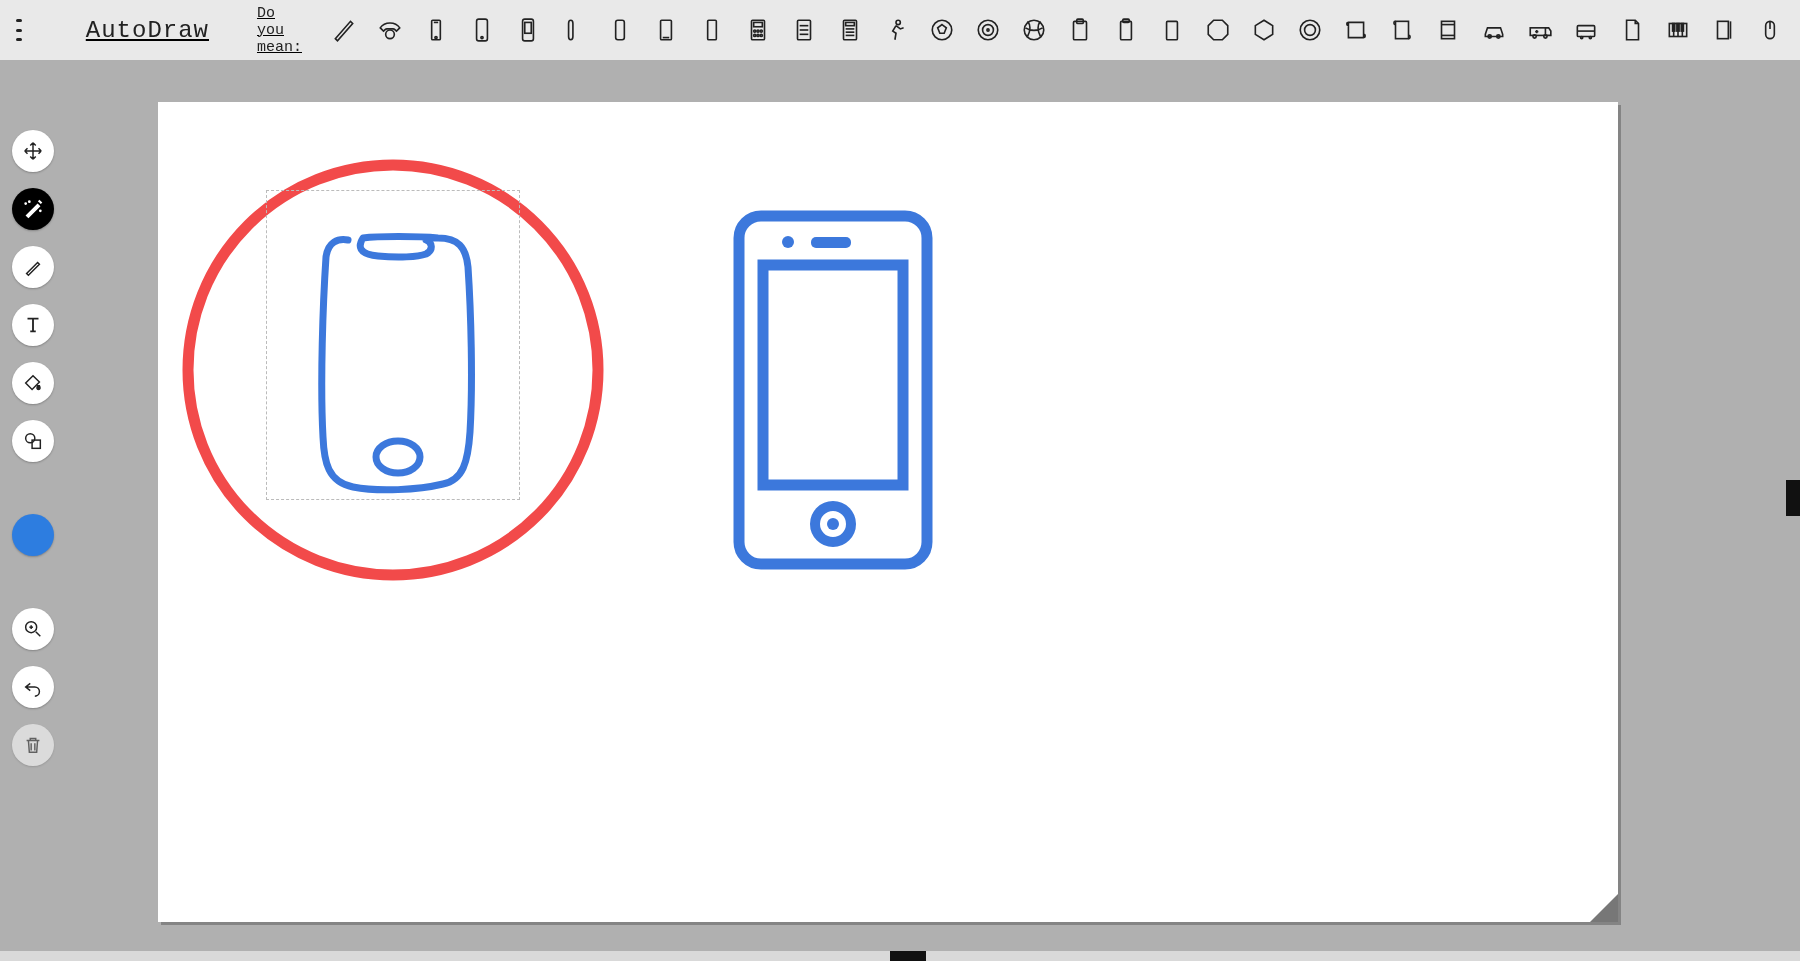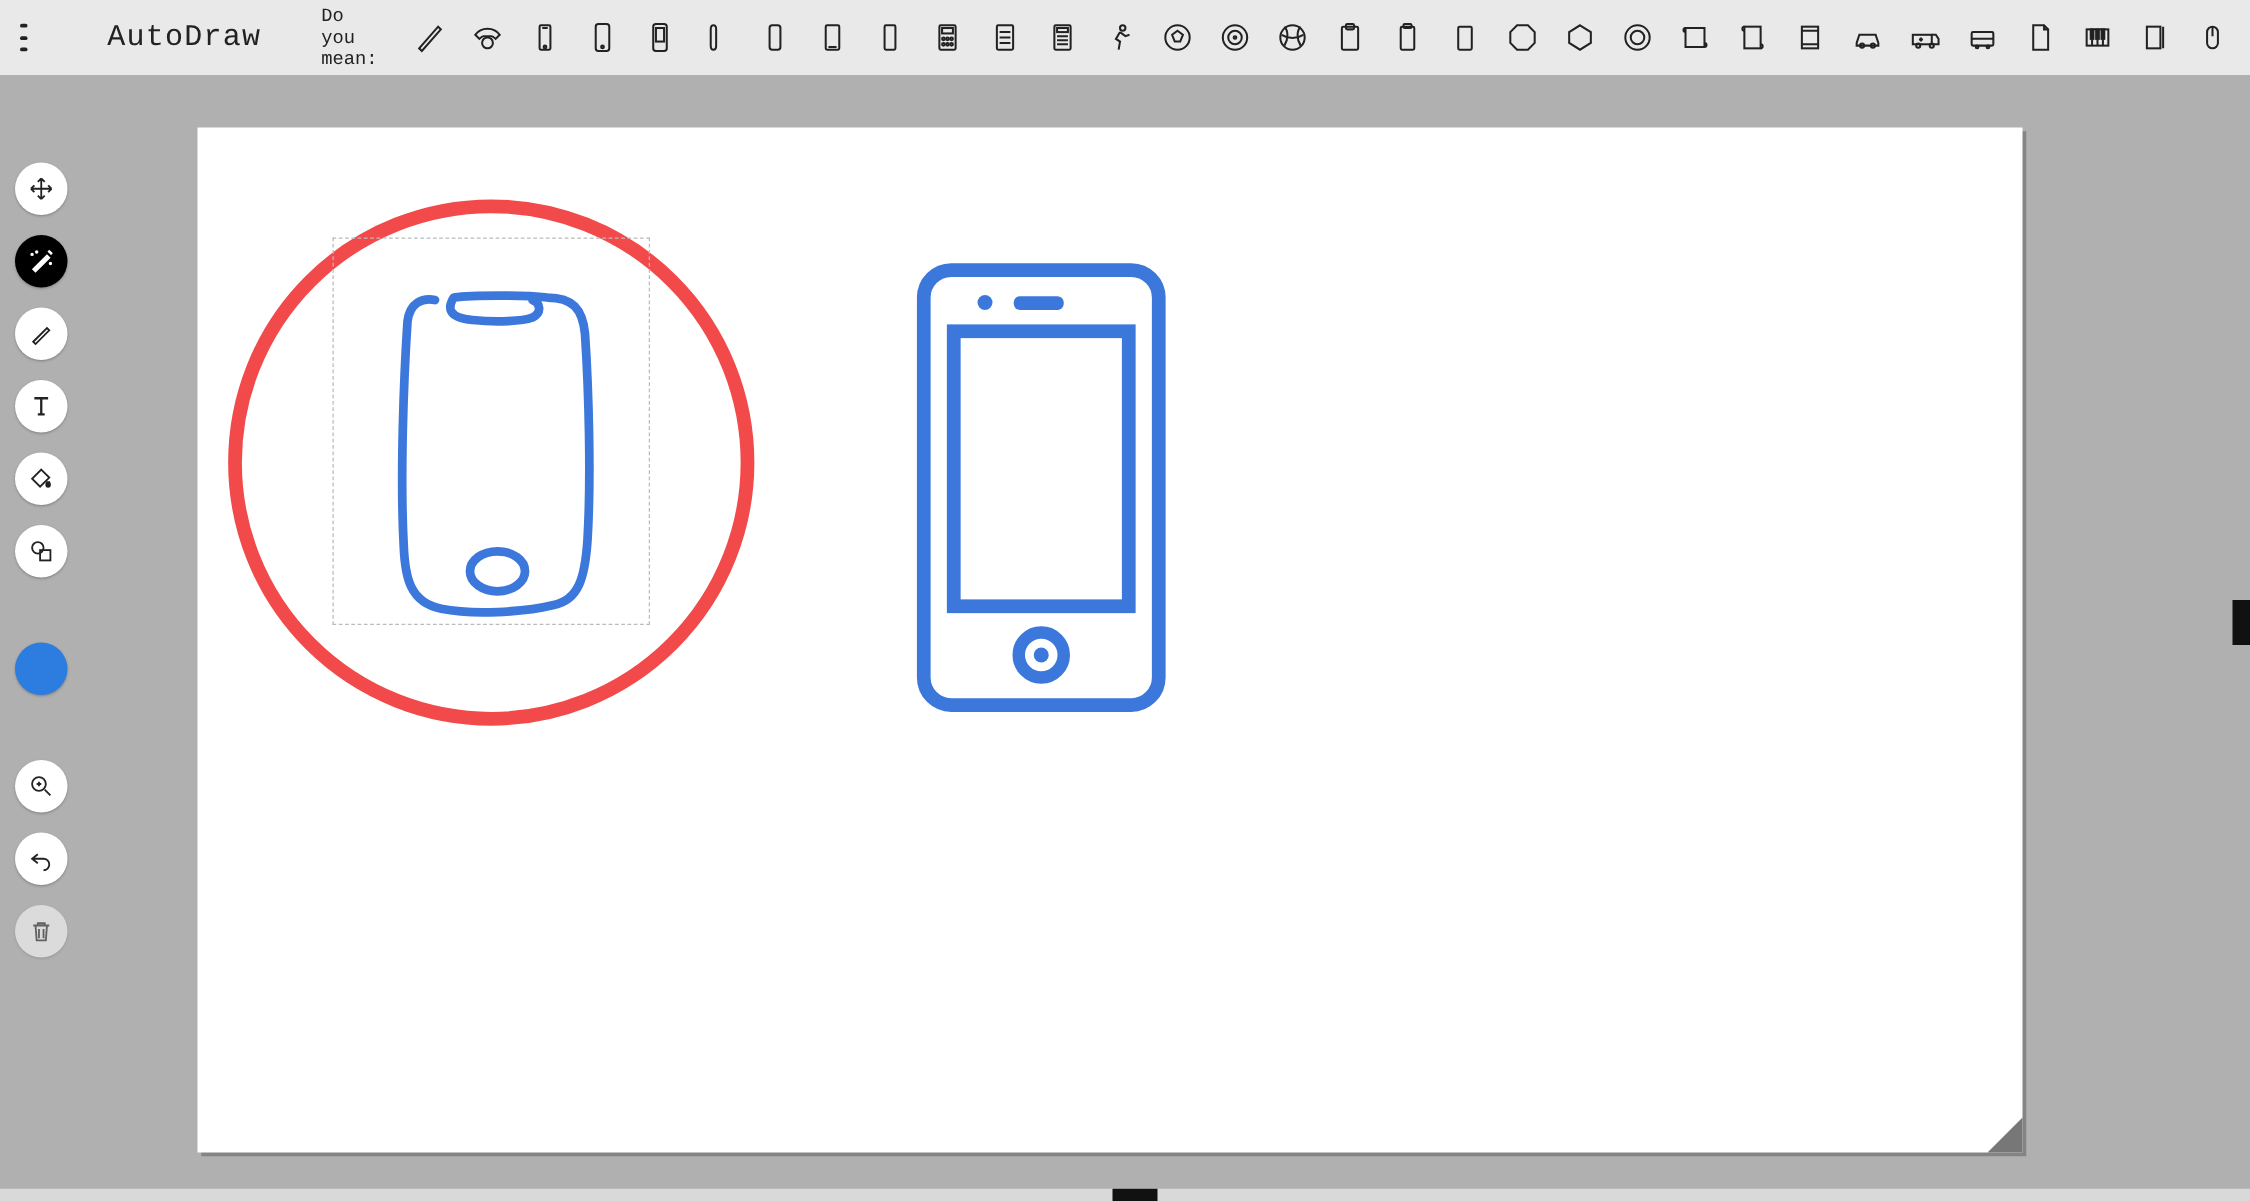--- a/index.html
+++ b/index.html
@@ -16,20 +16,21 @@
   
   .top-bar {
     position: absolute;
     top: 0; left: 0; right: 0;
     height: 60px;
     background: #e9e9e9;
     display: flex;
     align-items: center;
     padding: 16px 16px;
     gap: 24px;
+    text-decoration: underline;
   }
   .hamburger {
     width: 28px; height: 22px;
     display: flex; flex-direction: column; justify-content: space-between;
     cursor: pointer;
   }
   .hamburger span {
     display: block; height: 3px; background: #222; border-radius: 2px;
   }
   .app-title {

